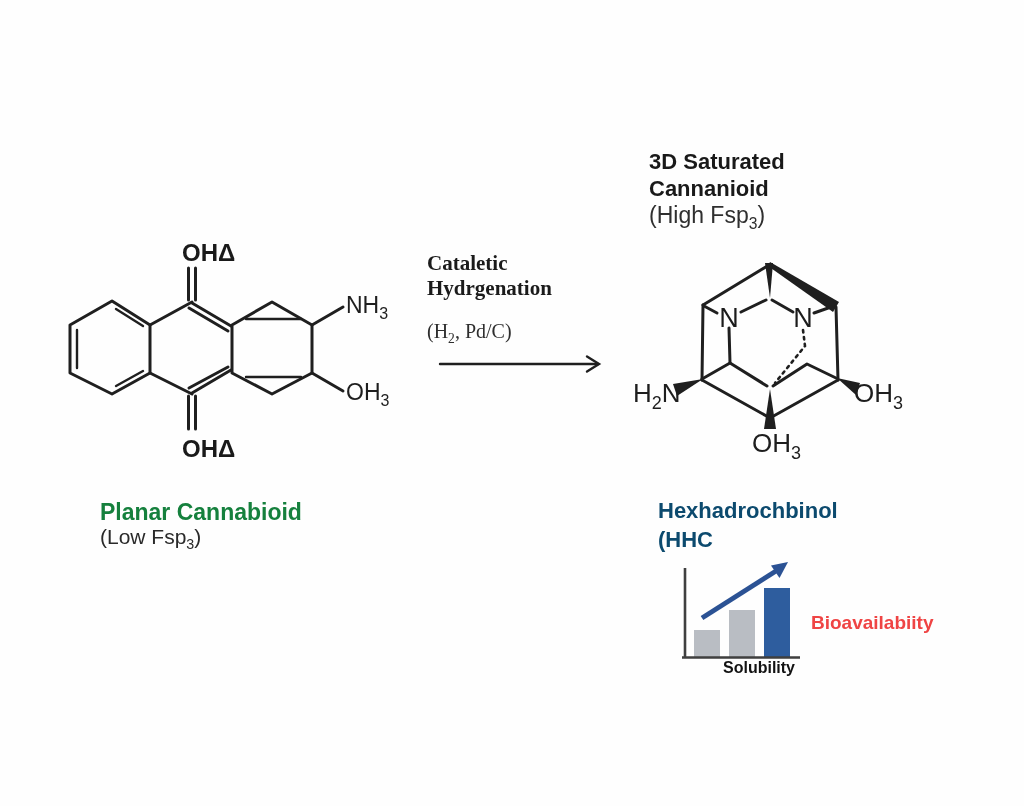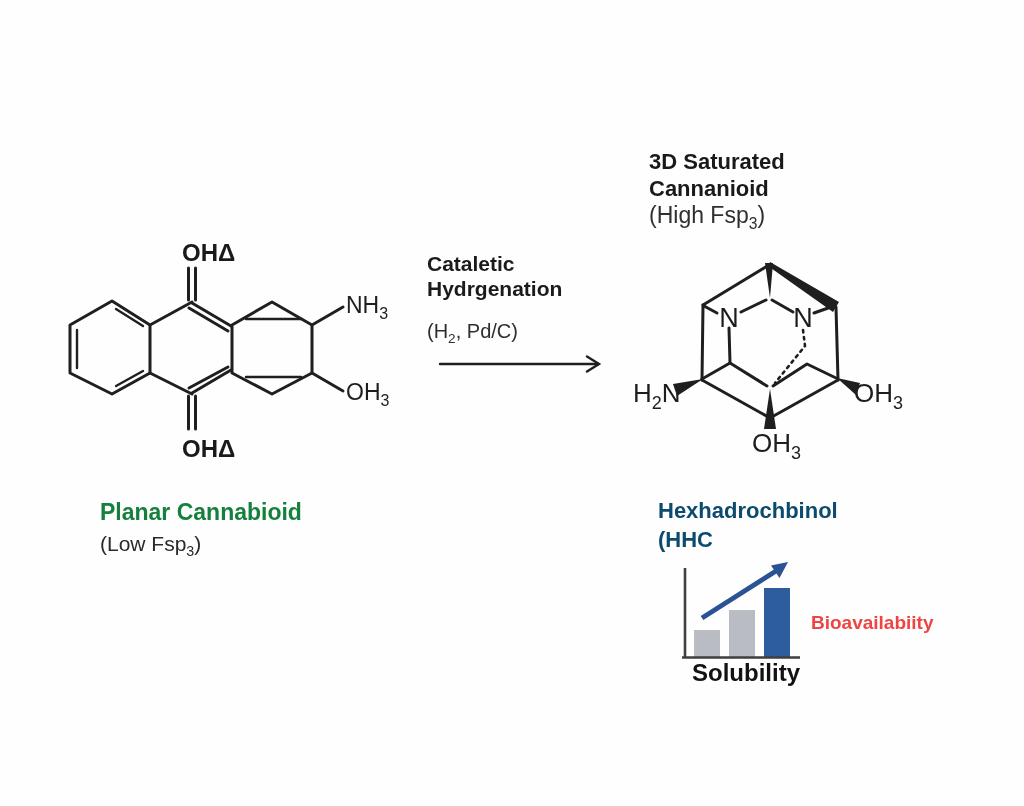--- a/index.html
+++ b/index.html
@@ -6,26 +6,26 @@
   .stage{
     position:relative;width:1024px;height:806px;background:#fefefe;overflow:hidden;
     font-family:"Liberation Sans", sans-serif;color:#161616;
     -webkit-font-smoothing:antialiased;
   }
   .abs{position:absolute;}
   .center{text-align:left;}
   .h-bold{font-size:22px;font-weight:700;line-height:27px;color:#191919;}
   .h-reg{font-size:23px;font-weight:400;line-height:26px;color:#2f2f2f;}
   .cap-title{font-size:23px;font-weight:700;line-height:27px;color:#15803d;}
-  .cap-sub{font-size:21px;font-weight:400;line-height:36px;color:#2a2a2a;}
+  .cap-sub{font-size:21px;font-weight:400;line-height:22px;color:#2a2a2a;}
   .rx-bold{font-size:21px;font-weight:700;line-height:25px;color:#1b1b1b;}
   .rx-reg{font-size:20px;font-weight:400;line-height:25px;color:#2e2e2e;margin-top:18px;}
   .prod-title{font-size:22px;font-weight:700;line-height:29px;color:#0c4a6e;}
   .lbl-bio{font-size:19px;font-weight:700;color:#ef4444;}
-  .lbl-sol{font-size:24px;font-weight:700;color:#121212;}
+  .lbl-sol{font-size:16px;font-weight:700;color:#121212;margin-left:31px;}
   sub{font-size:0.68em;}
   
   .bond{stroke:#1f1f1f;stroke-width:3;fill:none;stroke-linecap:round;stroke-linejoin:round;}
   .bond-thin{stroke:#1f1f1f;stroke-width:2.4;fill:none;stroke-linecap:round;}
   .wedge{fill:#1f1f1f;stroke:none;}
   .dotted{stroke:#1f1f1f;stroke-width:2.6;fill:none;stroke-linecap:round;stroke-dasharray:2.5 4.5;}
   .chem{font-family:"Liberation Sans",sans-serif;font-size:23px;fill:#1e1e1e;}
   .chem-sub{font-size:16px;}
   .chem-big{font-family:"Liberation Sans",sans-serif;font-size:26px;fill:#1e1e1e;}
   .chem-big-sub{font-size:18px;}
@@ -61,21 +61,21 @@
     <text class="chem-bold" x="182" y="457">OHΔ</text>
     <text class="chem" x="346" y="313"><tspan>NH</tspan><tspan class="chem-sub" dy="6">3</tspan></text>
     <text class="chem" x="346" y="400"><tspan>OH</tspan><tspan class="chem-sub" dy="6">3</tspan></text>
   </svg>
 
   <div class="abs center" style="left:100px;top:499px;width:260px;">
     <div class="cap-title">Planar Cannabioid</div>
     <div class="cap-sub"><span>(Low Fsp</span><sub>3</sub><span>)</span></div>
   </div>
 
-  <div class="abs center" style="left:427px;top:251px;width:186px;">
+  <div class="abs center" style="left:427px;top:251px;width:186px;font-family:Liberation Serif, serif;">
     <div class="rx-bold">Cataletic</div>
     <div class="rx-bold">Hydrgenation</div>
     <div class="rx-reg"><span>(H</span><sub>2</sub><span>, Pd/C)</span></div>
   </div>
 
   <svg class="abs" style="left:430px;top:352px;" width="180" height="26" viewBox="430 352 180 26">
     <path class="bond-thin" d="M440,364 L598,364"></path>
     <path class="bond-thin" d="M587,356.5 L599,364 L587,371.5"></path>
   </svg>
 

